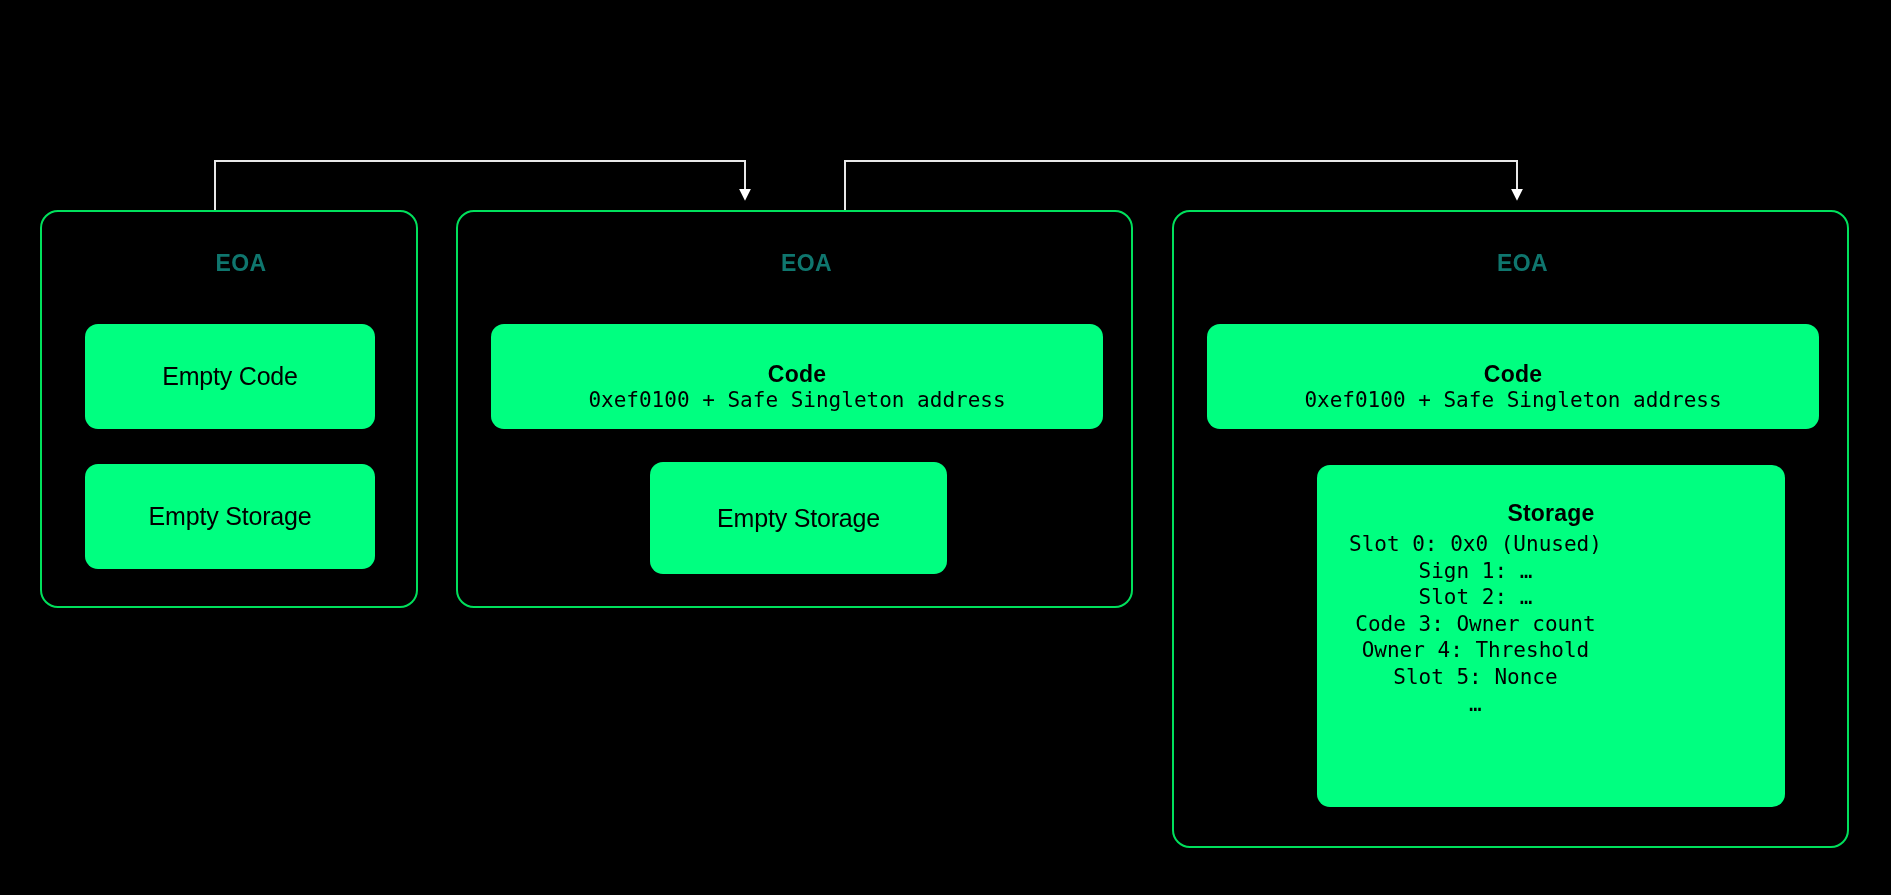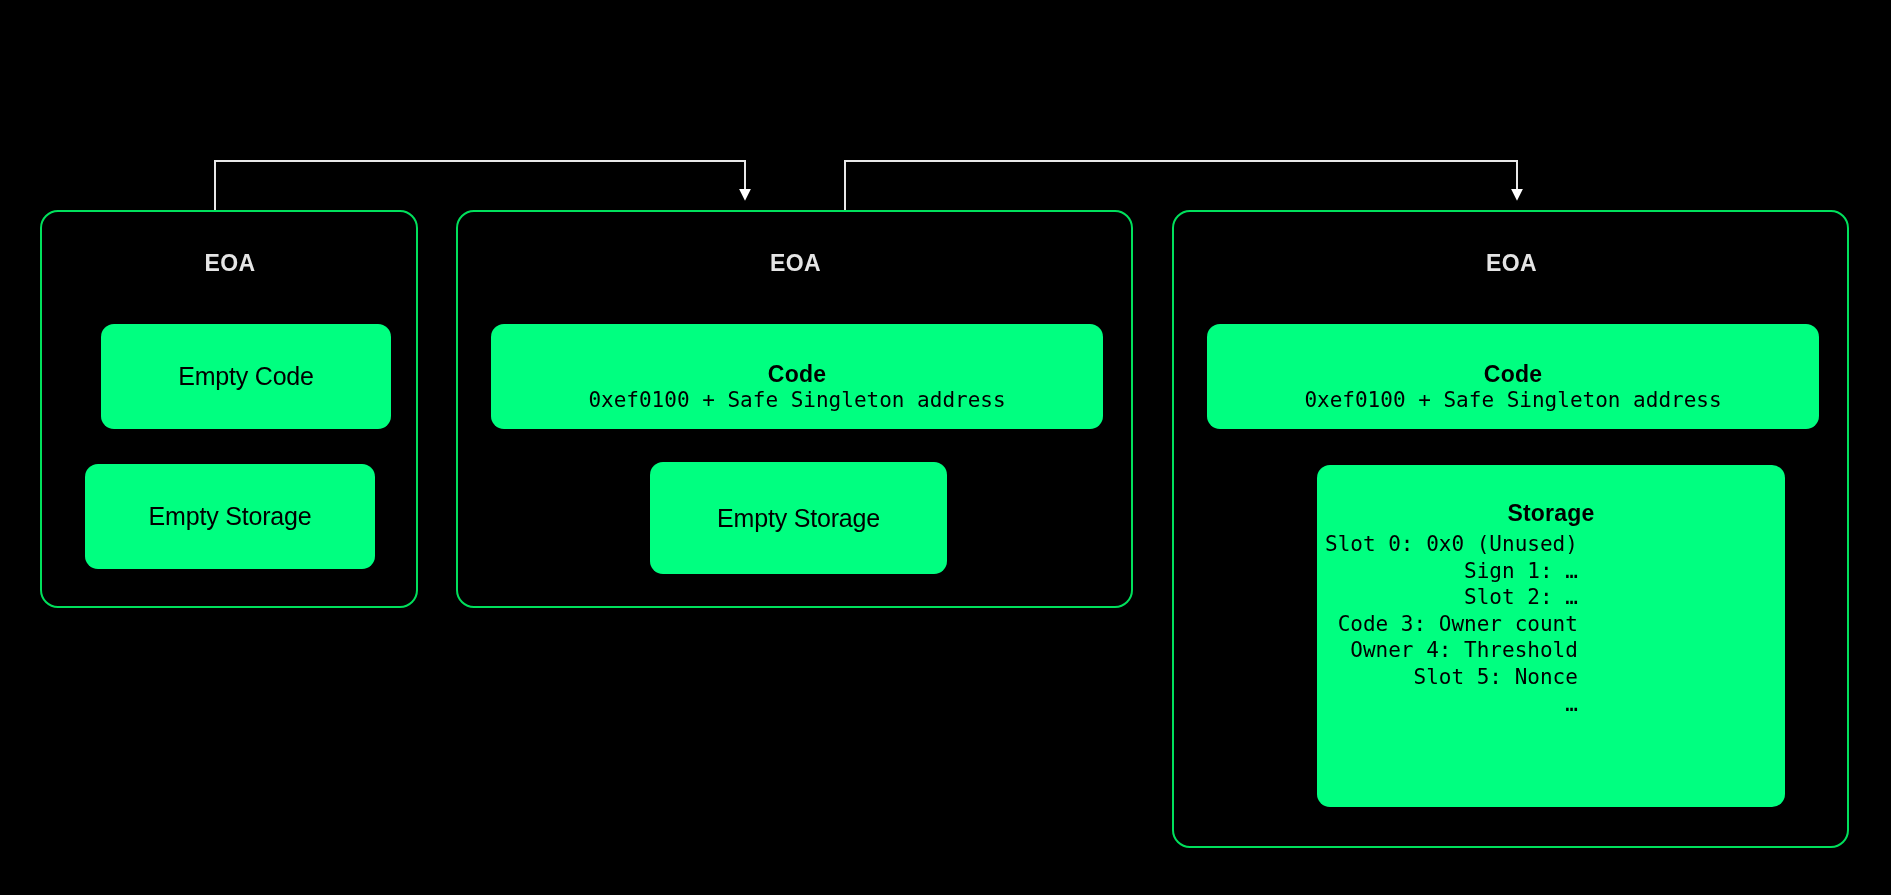--- a/index.html
+++ b/index.html
@@ -59,25 +59,25 @@
     border: 2px solid #00e05c;
     border-radius: 18px;
     background: #000000;
   }
   #eoa-card-1 { left: 40px;   top: 210px; width: 378px;  height: 398px; }
   #eoa-card-2 { left: 456px;  top: 210px; width: 677px;  height: 398px; }
   #eoa-card-3 { left: 1172px; top: 210px; width: 677px;  height: 638px; }
 
   .eoa-title {
     position: absolute;
-    left: 1px;
+    left: 12px;
     top: 38px;
     width: 100%;
     text-align: center;
-    color: #e5e5e5;
+    color: #0f766e;
     font-size: 23px;
     font-weight: bold;
     letter-spacing: 0.4px;
   }
 
   
   .block {
     position: absolute;
     box-sizing: border-box;
     background: #00FF80;
@@ -103,42 +103,42 @@
   }
   .block-mono {
     font-family: "DejaVu Sans Mono", "Liberation Mono", monospace;
     font-size: 21px;
     letter-spacing: 0px;
     text-align: left;
     white-space: pre;
   }
 
   
-  #block-empty-code-1    { left: 43px; top: 112px; width: 290px; height: 105px; margin-left: 16px; }
+  #block-empty-code-1    { left: 43px; top: 112px; width: 290px; height: 105px; }
   #block-empty-storage-1 { left: 43px; top: 252px; width: 290px; height: 105px; }
 
   
   #block-code-2          { left: 33px;  top: 112px; width: 612px; height: 105px; }
   #block-empty-storage-2 { left: 192px; top: 250px; width: 297px; height: 112px; }
 
   
   #block-code-3    { left: 33px;  top: 112px; width: 612px; height: 105px; }
   #block-storage-3 { left: 143px; top: 253px; width: 468px; height: 342px;
                      justify-content: flex-start; padding-top: 15px; }
 
   .storage-lines {
     margin-top: 4px;
     align-self: flex-start;
-    padding-left: 8px;
+    padding-left: 32px;
     font-family: "DejaVu Sans Mono", "Liberation Mono", monospace;
     font-size: 21px;
     line-height: 26.6px;
     color: #000000;
     white-space: pre;
-    text-align: right;
+    text-align: center;
   }
   .storage-line { display: block; }
 </style>
 </head>
 <body>
 
 <div id="stage">
 
 
 

